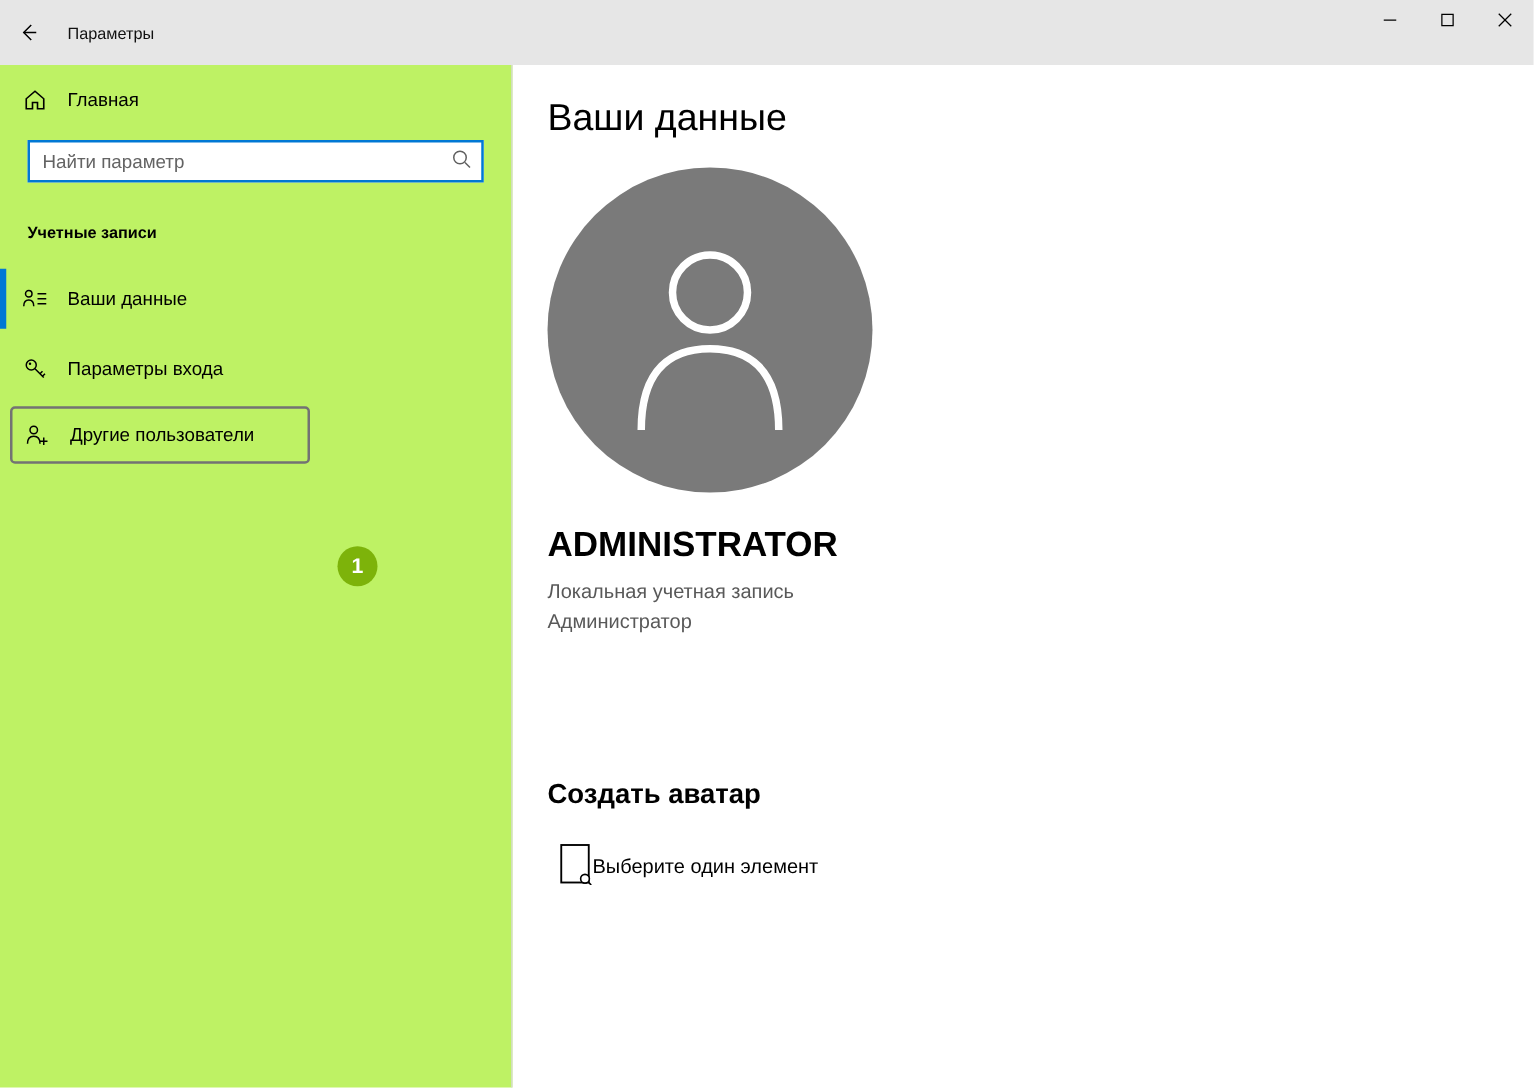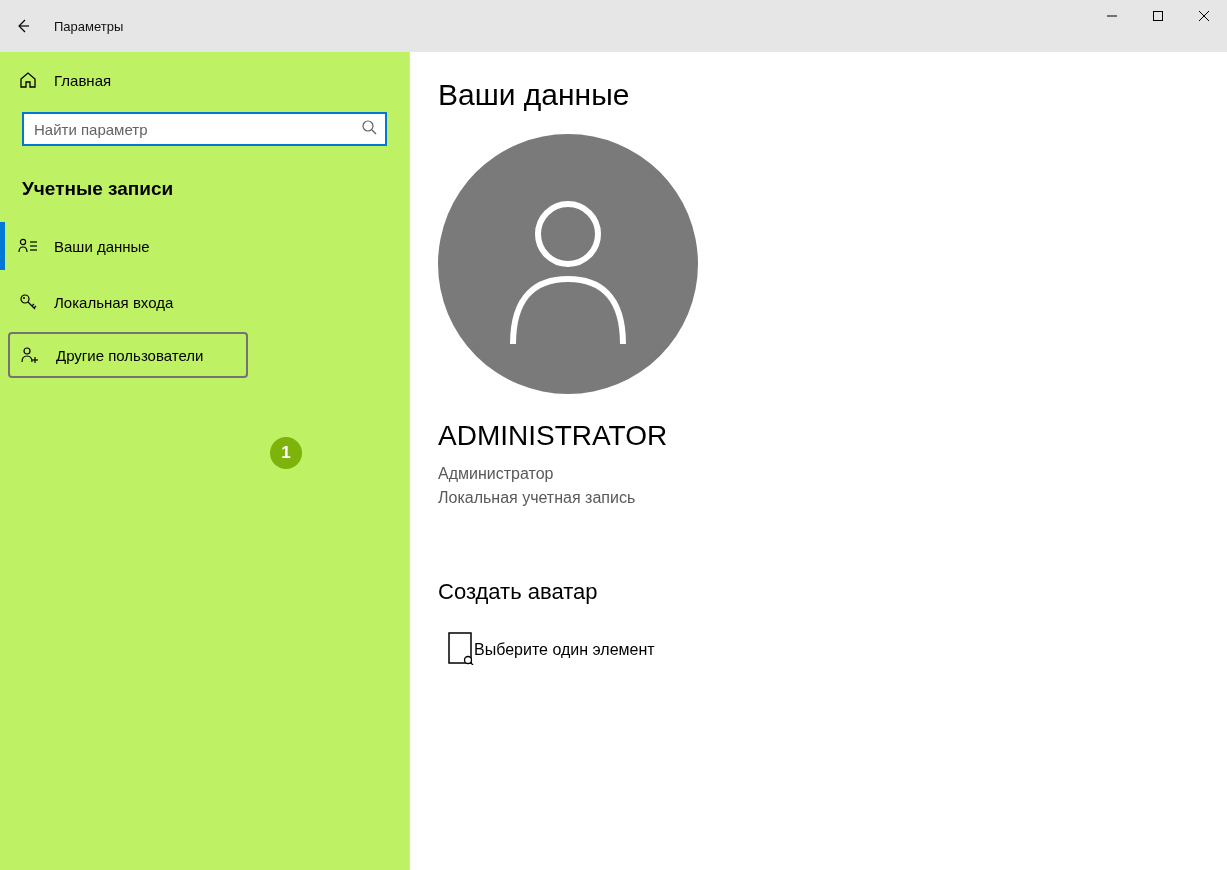--- a/index.html
+++ b/index.html
@@ -71,21 +71,21 @@
   .search-wrap input {
     flex: 1; border: none; outline: none;
     font-size: 15px; color: #666; background: transparent;
     font-family: inherit;
   }
   .search-wrap input::placeholder { color: #636363; }
   .search-wrap .search-glyph { color: #606060; }
 
   
   .section-header {
-    font-size: 19px; font-weight: 600;
+    font-size: 13px; font-weight: 600;
     padding: 18px 22px 18px 22px;
   }
 
   
   .nav-item {
     display: flex; align-items: center;
     height: 56px;
     padding-left: 18px;
     position: relative;
   }
@@ -122,30 +122,30 @@
     margin-bottom: 22px;
   }
   .avatar {
     width: 260px; height: 260px;
     border-radius: 130px;
     background: #7a7a7a;
     display: flex; align-items: center; justify-content: center;
     margin-bottom: 26px;
   }
   .user-name {
-    font-size: 28px; font-weight: 400;
+    font-size: 28px; font-weight: 700;
     margin-bottom: 10px;
   }
   .user-sub {
     font-size: 16px; color: #595959;
     line-height: 1.5;
   }
   .section-title {
-    font-size: 22px; font-weight: 400;
-    margin-top: 69px; margin-bottom: 26px;
+    font-size: 22px; font-weight: 700;
+    margin-top: 112px; margin-bottom: 26px;
   }
   .browse-row {
     display: flex; align-items: center; 
     padding-left: 8px;
   }
   .browse-row .label { font-size: 16px; }
 </style>
 </head>
 <body>
 
@@ -216,21 +216,21 @@
     </div>
 
     <div class="nav-item">
       <span class="icon-slot">
         <svg width="18" height="18" viewBox="0 0 18 18">
           <circle cx="6" cy="6" r="4" stroke="#000" stroke-width="1.2" fill="none"></circle>
           <circle cx="5" cy="5" r="1" fill="#000"></circle>
           <path d="M9 9 L16 16 M13 13 L15 11 M15 15 L17 13" stroke="#000" stroke-width="1.2" fill="none"></path>
         </svg>
       </span>
-      <span class="label">Локальная входа</span>
+      <span class="label">Параметры входа</span>
     </div>
 
     <div class="nav-item highlighted">
       <span class="icon-slot">
         <svg width="20" height="18" viewBox="0 0 20 18">
           <circle cx="7" cy="5" r="3" stroke="#000" stroke-width="1.2" fill="none"></circle>
           <path d="M2 16 C2 11 4.5 10 7 10 C9.5 10 12 11 12 16" stroke="#000" stroke-width="1.2" fill="none"></path>
           <line x1="15" y1="11" x2="15" y2="17" stroke="#000" stroke-width="1.2"></line>
           <line x1="12" y1="14" x2="18" y2="14" stroke="#000" stroke-width="1.2"></line>
         </svg>
@@ -246,22 +246,22 @@
     <div class="page-title">Ваши данные</div>
 
     <div class="avatar">
       <svg width="150" height="160" viewBox="0 0 150 160">
         <circle cx="75" cy="50" r="30" stroke="#fff" stroke-width="6" fill="none"></circle>
         <path d="M20 160 C20 110 45 95 75 95 C105 95 130 110 130 160" stroke="#fff" stroke-width="6" fill="none"></path>
       </svg>
     </div>
 
     <div class="user-name">ADMINISTRATOR</div>
+    <div class="user-sub">Локальная учетная запись</div>
     <div class="user-sub">Администратор</div>
-    <div class="user-sub">Локальная учетная запись</div>
 
     <div class="section-title">Создать аватар</div>
 
     <div class="browse-row">
       <span>
         <svg width="28" height="34" viewBox="0 0 28 34">
           <rect x="3" y="2" width="22" height="30" stroke="#000" stroke-width="1.5" fill="none"></rect>
           <circle cx="22" cy="29" r="3.5" stroke="#000" stroke-width="1.3" fill="#fff"></circle>
           <line x1="24.5" y1="31.5" x2="27" y2="34" stroke="#000" stroke-width="1.3"></line>
         </svg>

